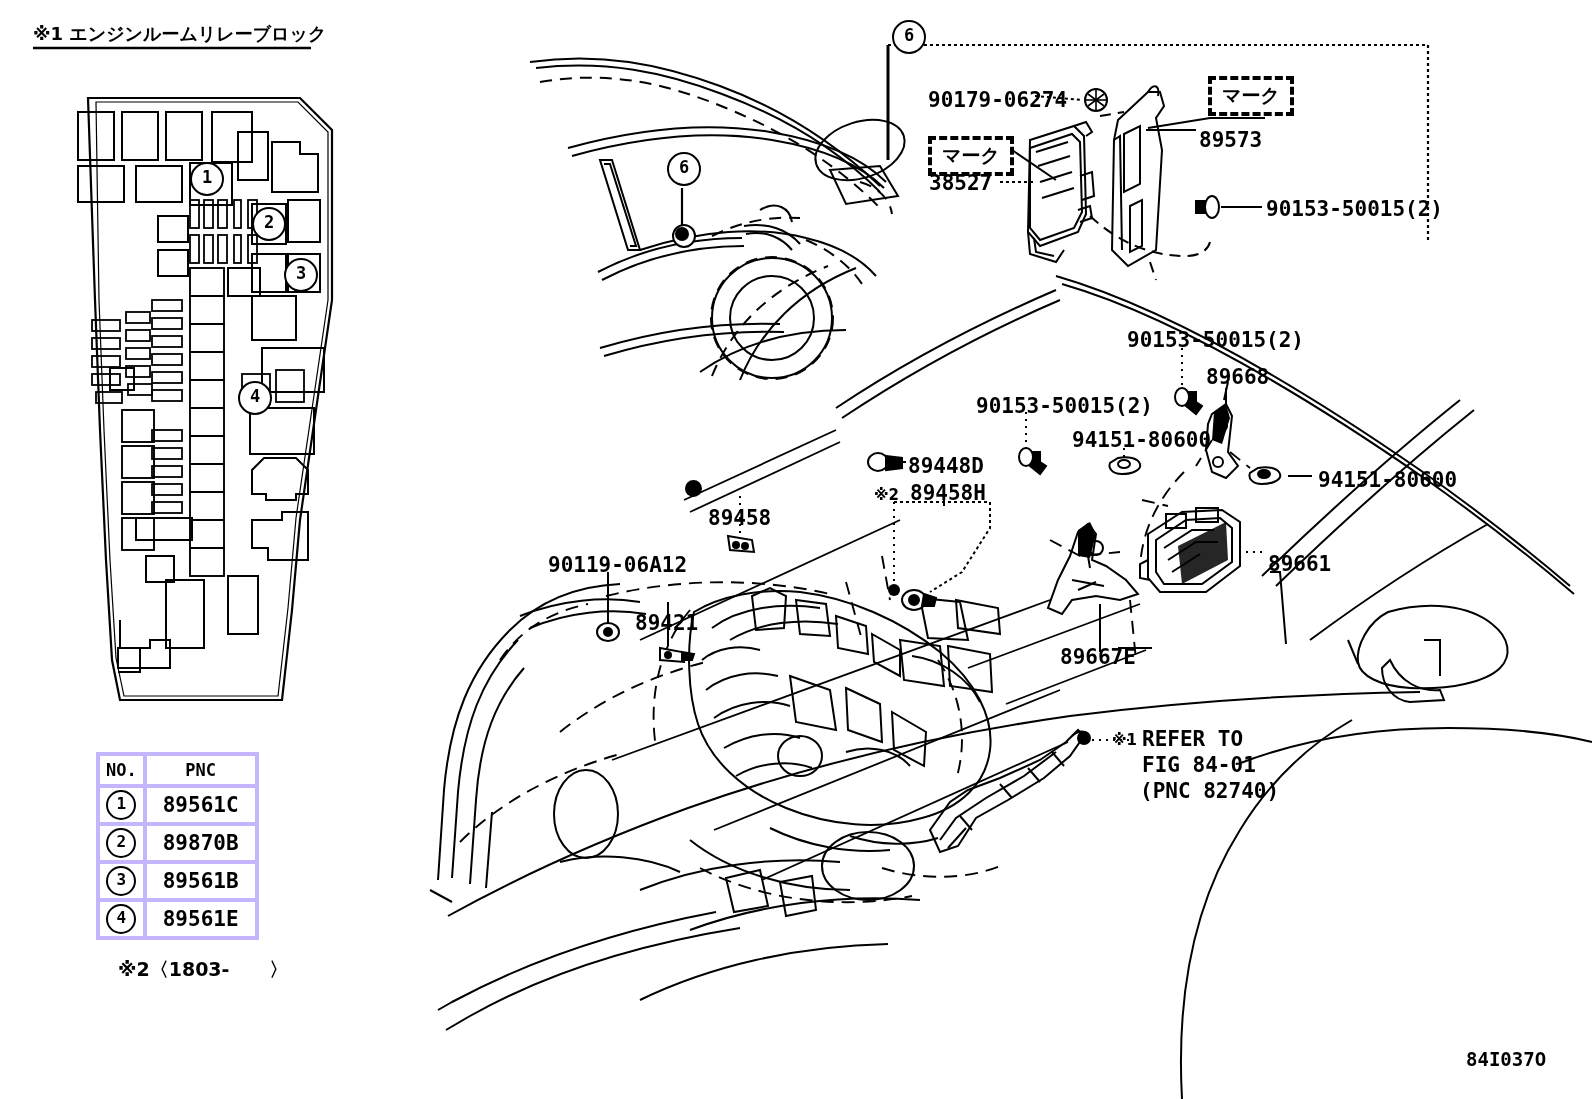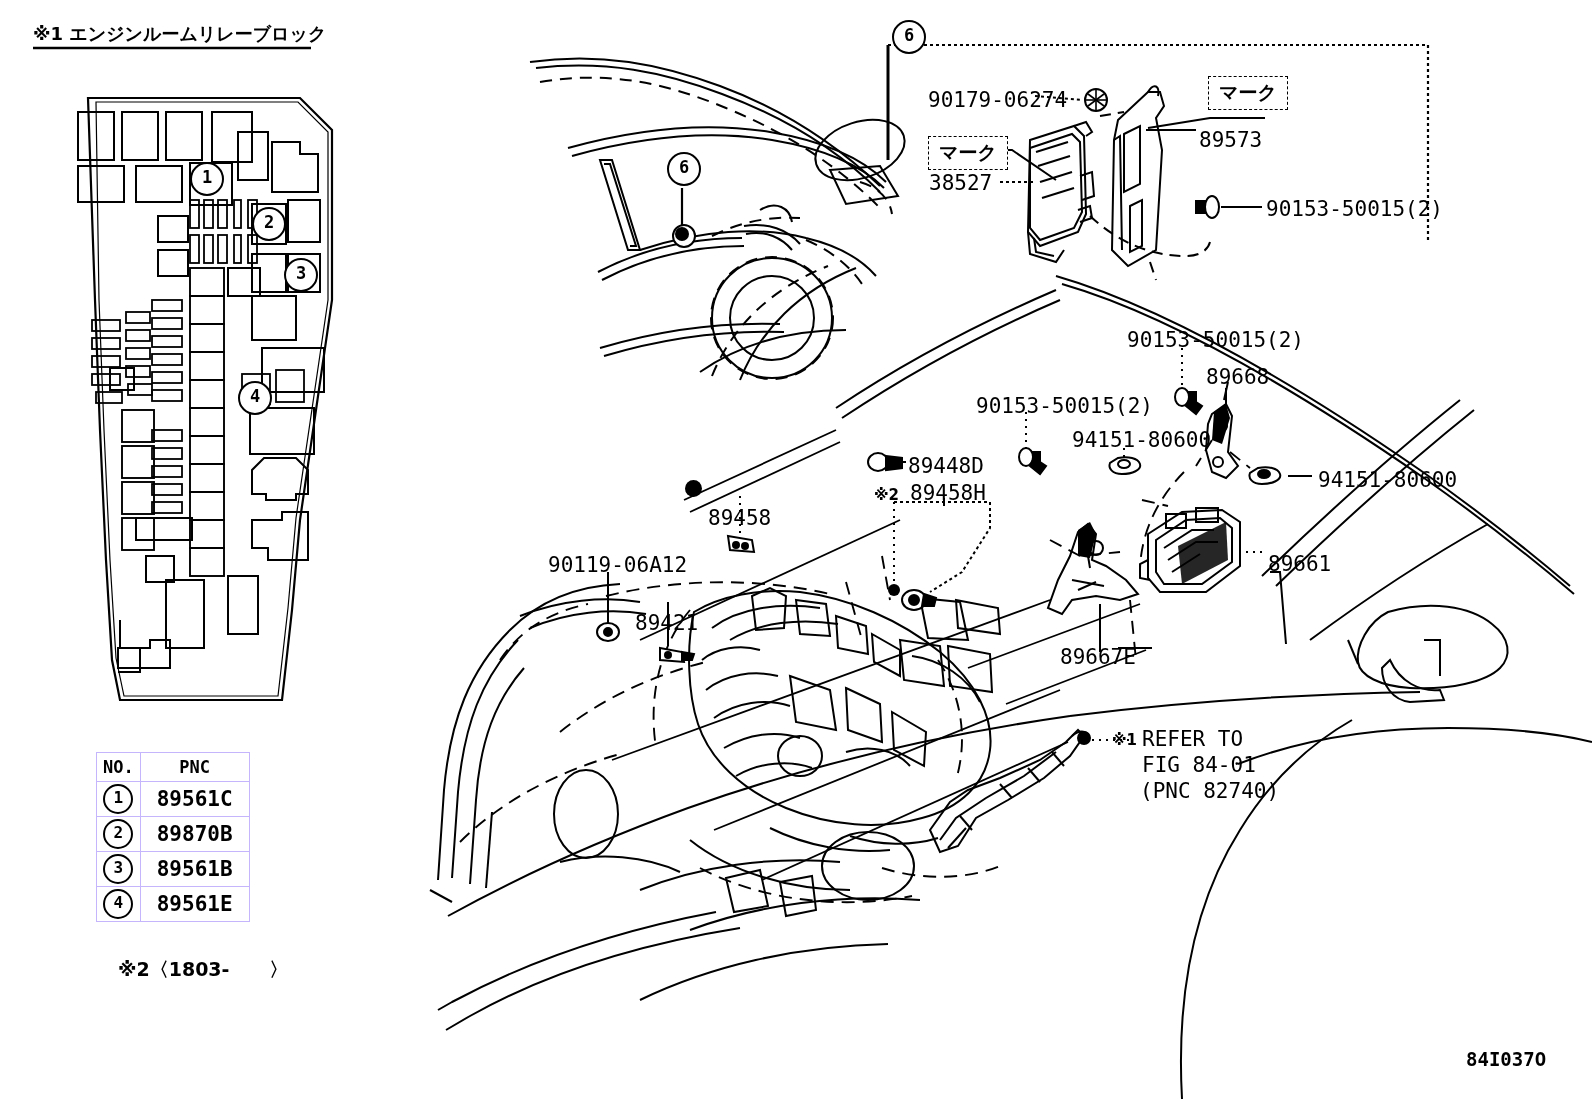--- a/index.html
+++ b/index.html
@@ -1,39 +1,39 @@
 <!DOCTYPE html>
 <html><head>
 <meta charset="utf-8">
 <style>
   html,body{margin:0;padding:0;background:#ffffff;}
   body{width:1592px;height:1099px;position:relative;overflow:hidden;
        font-family:"DejaVu Sans","Liberation Sans",sans-serif;color:#000;}
   #stage{position:absolute;left:0;top:0;width:1592px;height:1099px;}
   svg.layer{position:absolute;left:0;top:0;width:1592px;height:1099px;overflow:visible;}
-  .lbl{position:absolute;white-space:pre;color:#000;font-weight:normal;
+  .lbl{position:absolute;white-space:pre;color:#000;font-weight:bold;
        font-family:"DejaVu Sans Mono","Liberation Mono",monospace;letter-spacing:0px;}
   .pn{font-size:21px;}
   .pn-s{font-size:19px;}
   .jp{font-family:"DejaVu Sans","Liberation Sans",sans-serif;font-weight:bold;}
   .hdr{position:absolute;font-size:18px;font-weight:bold;}
   .fig-code{position:absolute;font-size:19px;font-weight:bold;
             font-family:"DejaVu Sans Mono","Liberation Mono",monospace;}
   .tbl{position:absolute;border-collapse:collapse;}
-  .tbl td,.tbl th{border:1px solid #c4b5fd;text-align:center;
+  .tbl td,.tbl th{border:4px solid #c4b5fd;text-align:center;
        font-family:"DejaVu Sans Mono","Liberation Mono",monospace;font-weight:bold;}
   .tbl th{font-size:17px;padding:4px 6px;}
   .tbl td.num{width:34px;height:34px;font-size:16px;padding:0;}
   .tbl td.pnc{font-size:21px;padding:3px 16px;border-radius:7px;}
   .circ{display:inline-block;width:26px;height:26px;border:2px solid #000;
         border-radius:50%;line-height:24px;font-size:16px;text-align:center;}
   .legend{position:absolute;font-size:19px;font-weight:bold;white-space:pre;}
   .dot{display:inline-block;width:15px;height:15px;background:#000;border-radius:50%;
        vertical-align:-1px;margin-right:8px;}
-  .mark-box{position:absolute;border:1px solid #000000;background:#fff;
+  .mark-box{position:absolute;border:4px solid #000000;background:#fff;
        font-size:19px;font-weight:bold;text-align:center;padding:3px 10px;}
   .fdot{position:absolute;width:16px;height:16px;background:#000;border-radius:50%;}
   .cnum{position:absolute;width:30px;height:30px;border:2.5px solid #000;border-radius:50%;
         background:#fff;text-align:center;line-height:27px;font-size:17px;font-weight:bold;
         font-family:"DejaVu Sans Mono","Liberation Mono",monospace;}
 </style>
 </head>
 <body>
 
 <div id="stage">

